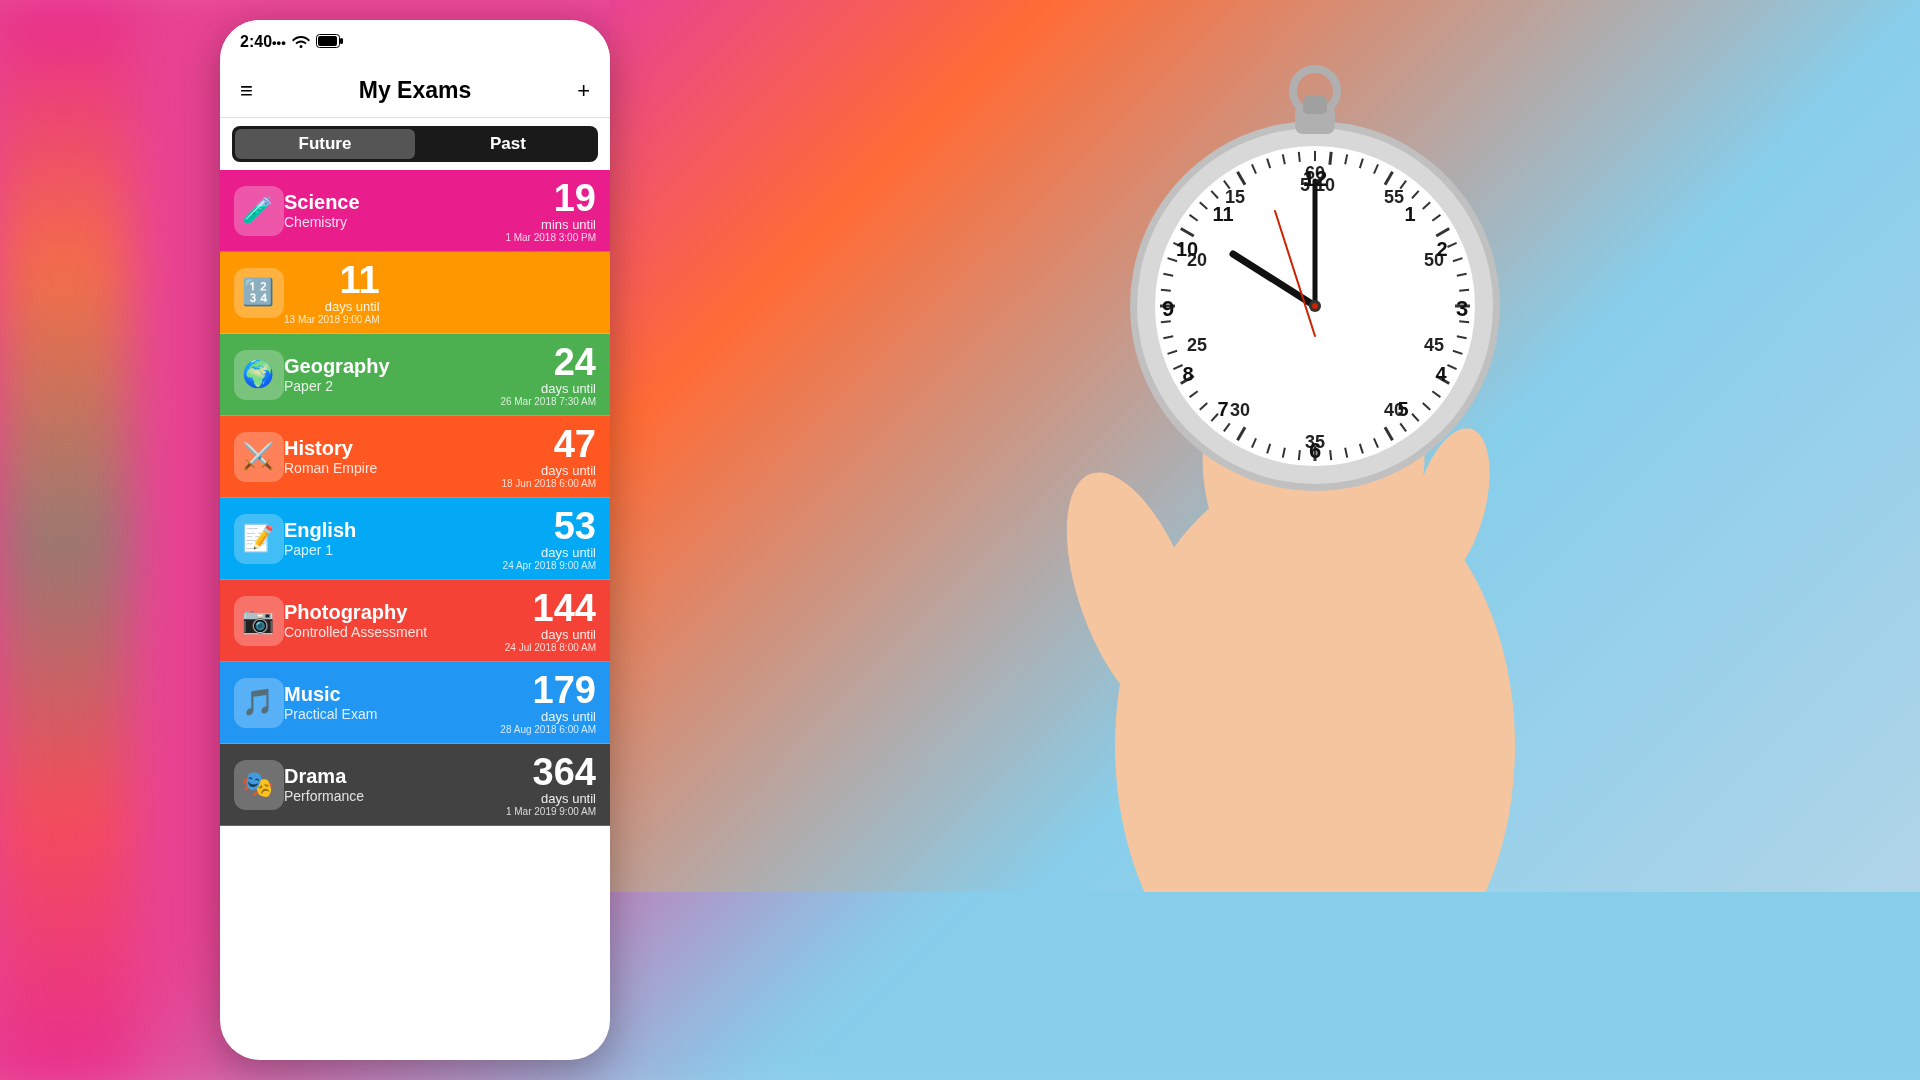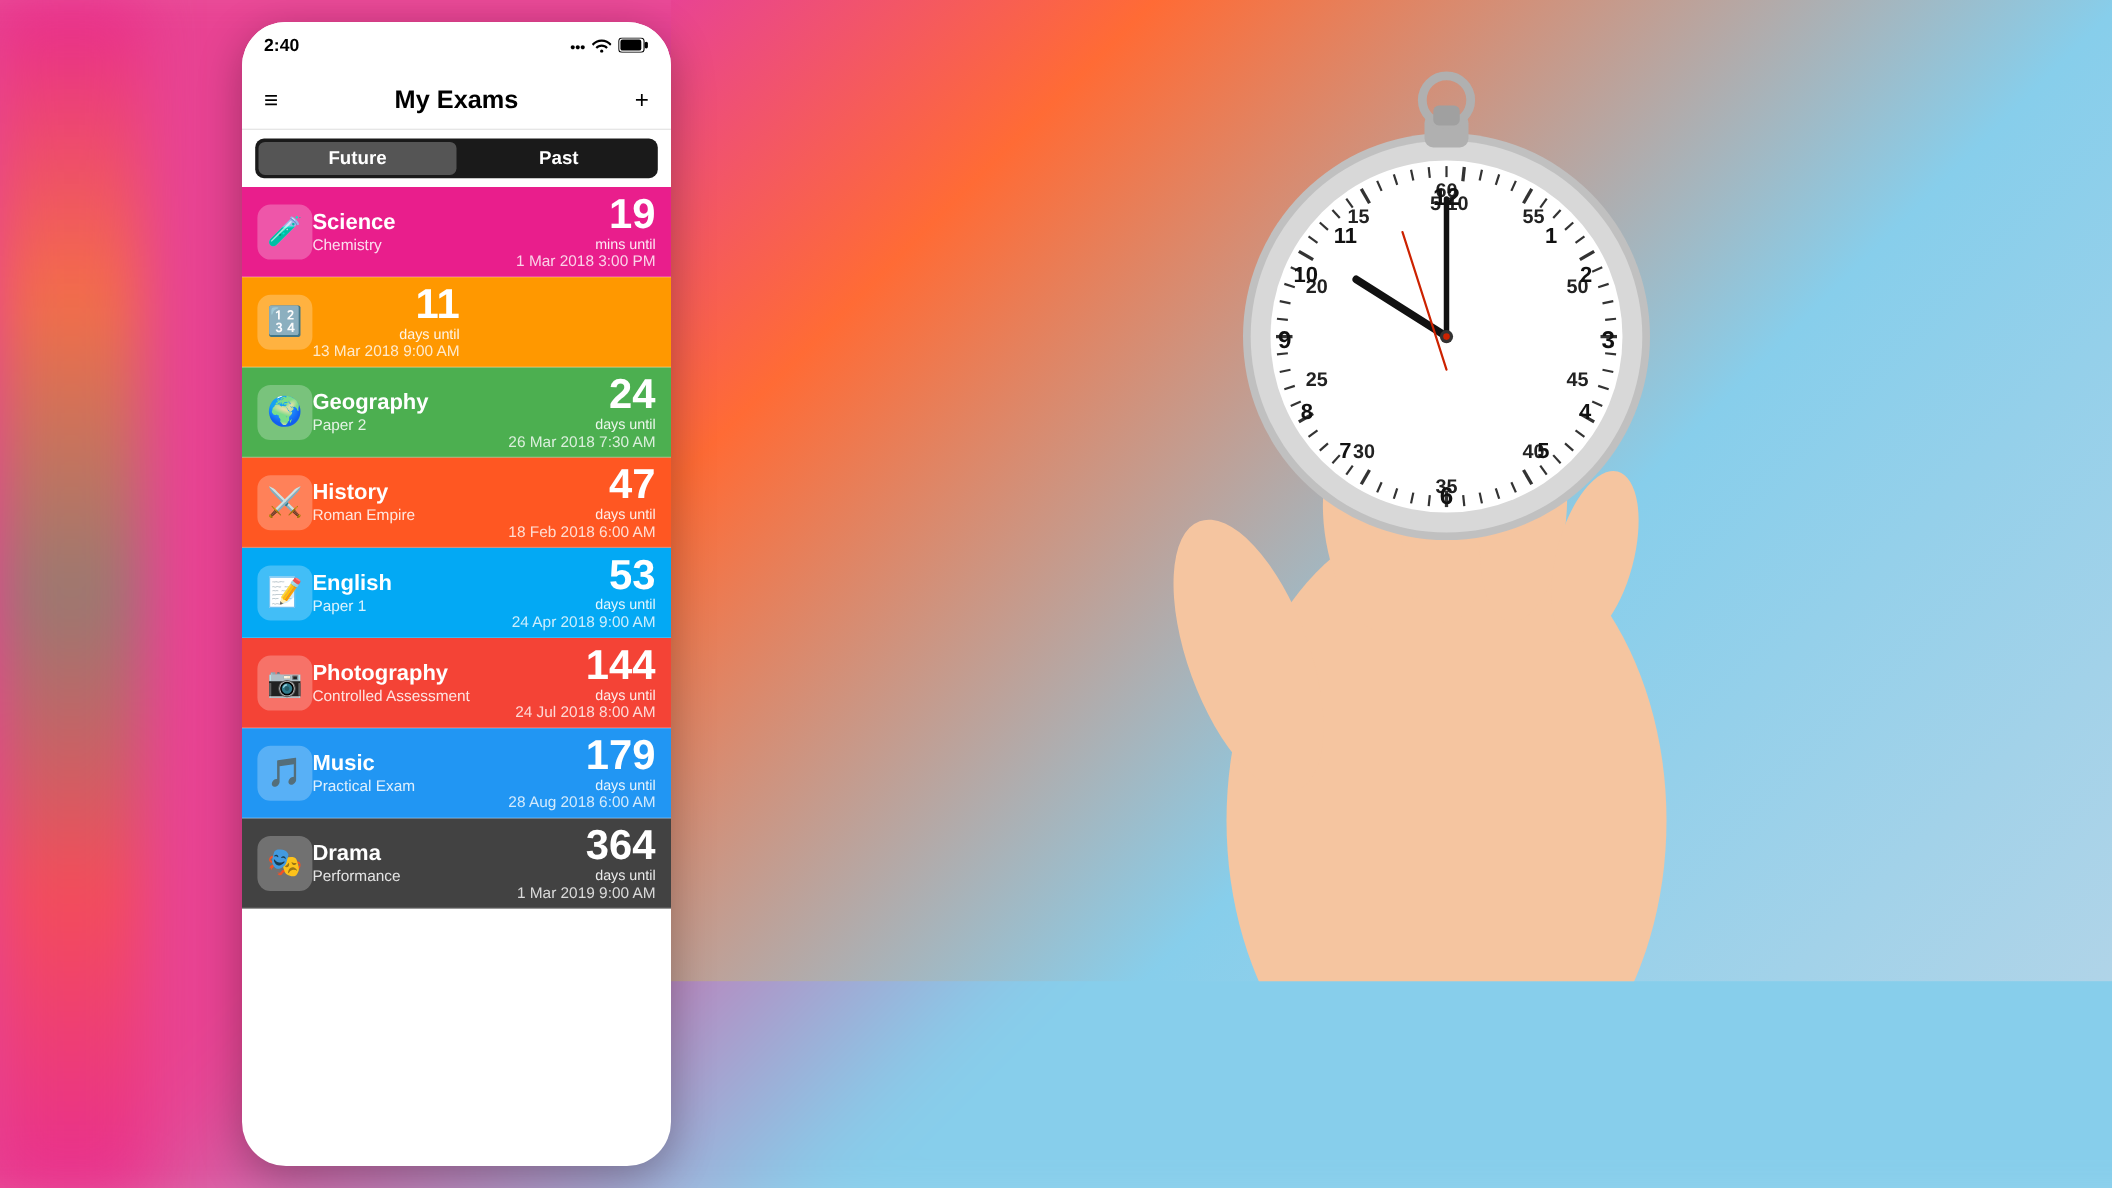--- a/index.html
+++ b/index.html
@@ -34,21 +34,21 @@
       overflow: hidden;
       z-index: 10;
     }
 
     
     .status-bar {
       background: white;
       height: 44px;
       display: flex;
       align-items: center;
-      justify-content: space-between;
+      justify-content: flex-start;
       padding: 0 20px;
       font-size: 15px;
       font-weight: 600;
     }
     .status-time { font-weight: 700; font-size: 16px; }
     .status-icons { display: flex; align-items: center; gap: 6px; font-size: 13px; }
 
     
     .app-header {
       background: white;
@@ -147,21 +147,21 @@
       font-weight: 700;
       color: white;
       line-height: 1;
     }
     .countdown-label {
       font-size: 13px;
       color: rgba(255,255,255,0.9);
       font-weight: 500;
     }
     .countdown-date {
-      font-size: 14px;
+      font-size: 10px;
       color: rgba(255,255,255,0.8);
     }
 
     
     .exam-science    { background-color: #e91e8c; }
     .exam-maths      { background-color: #ff9800; }
     .exam-geography  { background-color: #4caf50; }
     .exam-history    { background-color: #ff5722; }
     .exam-english    { background-color: #03a9f4; }
     .exam-photography { background-color: #f44336; }
@@ -291,21 +291,21 @@
       <div class="exam-icon-circle">
         <span>⚔️</span>
       </div>
       <div class="exam-info">
         <div class="exam-subject">History</div>
         <div class="exam-detail">Roman Empire</div>
       </div>
       <div class="exam-countdown">
         <div class="countdown-number">47</div>
         <div class="countdown-label">days until</div>
-        <div class="countdown-date">18 Feb 2018 6:00 AM</div>
+        <div class="countdown-date">18 Jun 2018 6:00 AM</div>
       </div>
     </div>
       <div class="exam-item exam-english">
       <div class="exam-icon-circle">
         <span>📝</span>
       </div>
       <div class="exam-info">
         <div class="exam-subject">English</div>
         <div class="exam-detail">Paper 1</div>
       </div>

